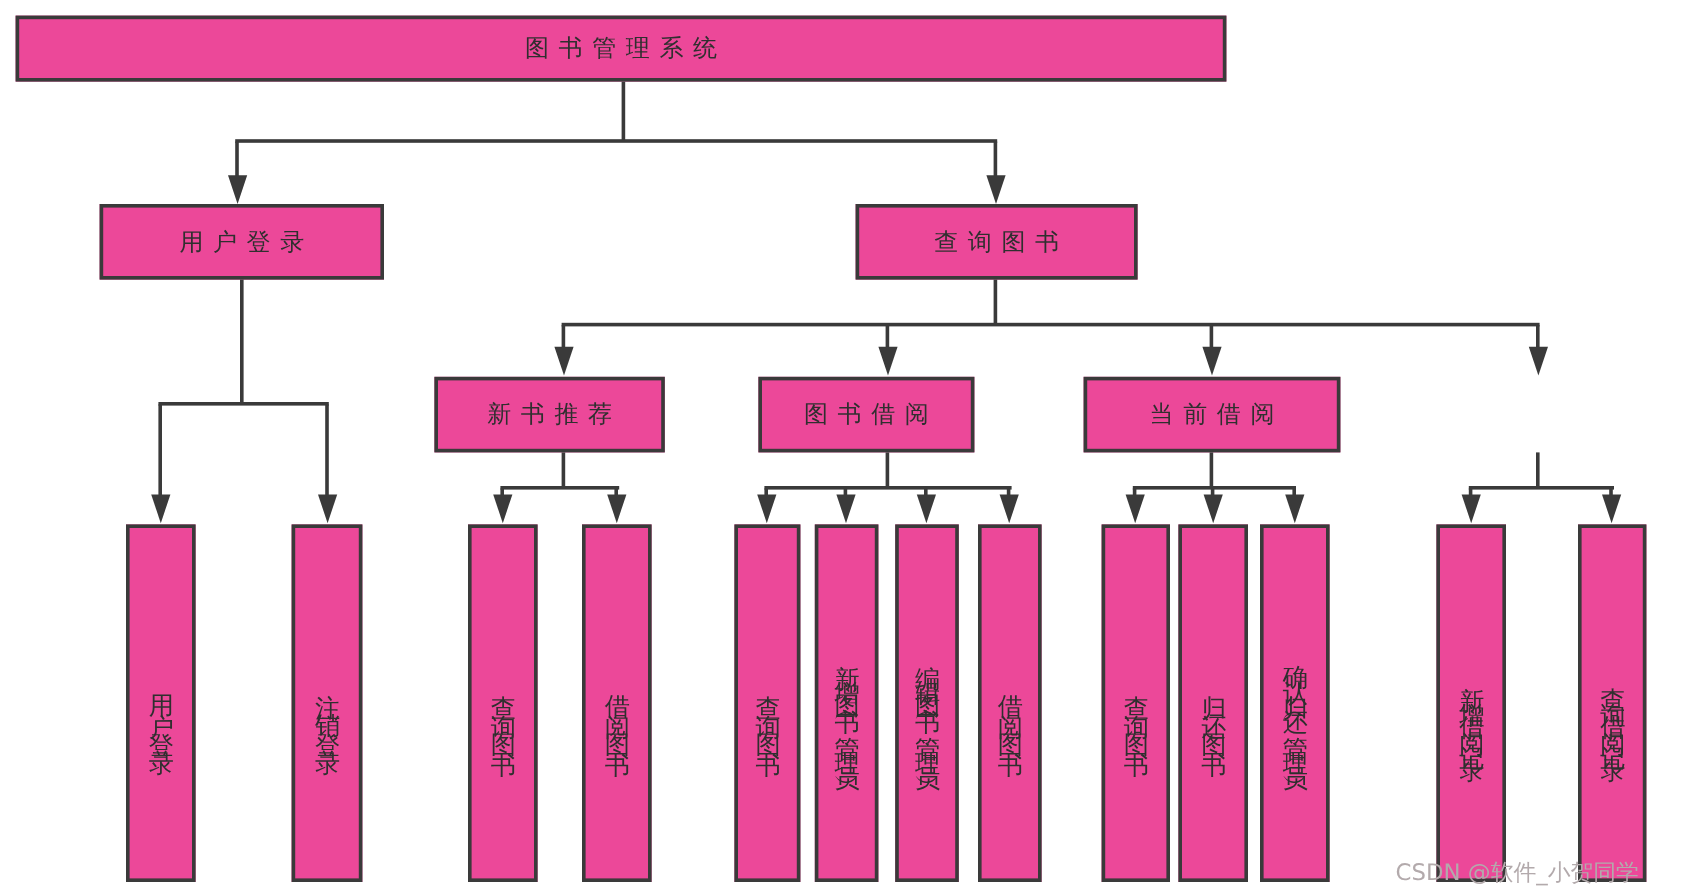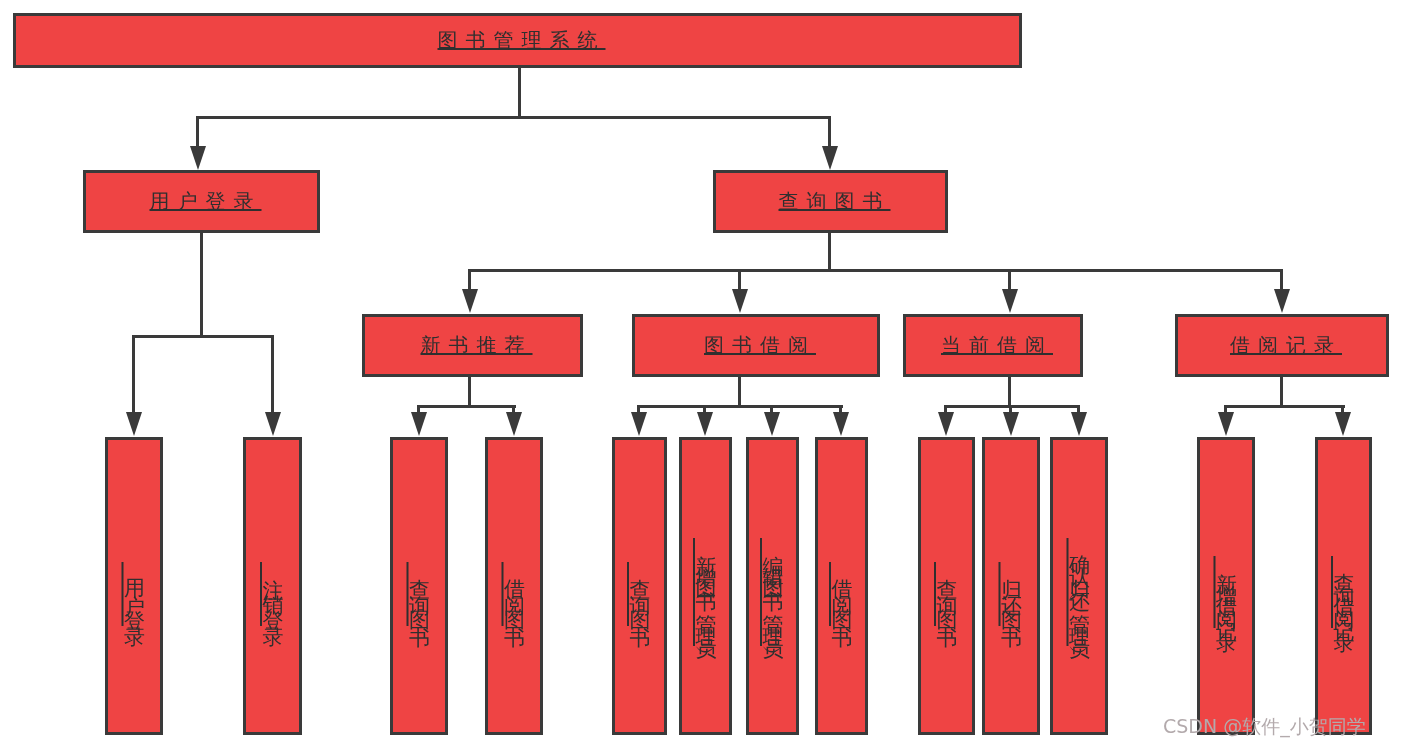--- a/index.html
+++ b/index.html
@@ -9,22 +9,22 @@
   }
   html,body{margin:0;padding:0;background:#ffffff;}
   body{
     width:1405px;height:747px;position:relative;overflow:hidden;
     font-family:"DejaVu Sans","Liberation Sans",sans-serif;
     color:var(--text);
   }
   .stage{position:absolute;inset:0;}
   .node{
     position:absolute;box-sizing:border-box;
-    border:3px solid var(--line);background:#ef4444;
-    display:flex;align-items:center;justify-content:center;text-decoration:underline;
+    border:3px solid var(--line);background:#ec4899;
+    display:flex;align-items:center;justify-content:center;
   }
   .hnode{height:63px;}
   .leaf{top:437px;height:298px;}
   .hlabel{
     font-size:20px;letter-spacing:8px;margin-right:-8px;
     white-space:nowrap;color:var(--text);
   }
   .vlabel{
     writing-mode:vertical-rl;text-orientation:mixed;
     font-size:21px;line-height:1;white-space:nowrap;color:var(--text);
@@ -52,31 +52,28 @@
     <span class="hlabel">图书管理系统</span>
   </div>
 
   <div class="node hnode" style="left:83px;top:170px;width:237px">
     <span class="hlabel">用户登录</span>
   </div>
   <div class="node hnode" style="left:713px;top:170px;width:235px">
     <span class="hlabel">查询图书</span>
   </div>
 
-  <div class="node hnode" style="left:362px;top:314px;width:221px">
+  <div class="node hnode" style="left:362px;top:314px;width:192px">
     <span class="hlabel">新书推荐</span>
   </div>
-  <div class="node hnode" style="left:632px;top:314px;width:248px">
+  <div class="node hnode" style="left:632px;top:314px;width:180px">
     <span class="hlabel">图书借阅</span>
   </div>
-  <div class="node hnode" style="left:903px;top:314px;width:180px">
+  <div class="node hnode" style="left:903px;top:314px;width:214px">
     <span class="hlabel">当前借阅</span>
-  </div>
-  <div class="node hnode" style="left:1175px;top:314px;width:214px">
-    <span class="hlabel">借阅记录</span>
   </div>
 
   <div class="node leaf" style="left:105px;width:58px">
     <span class="vlabel" style="letter-spacing: 16px; margin-bottom: -16px;">用户登录</span>
   </div>
   <div class="node leaf" style="left:243px;width:59px">
     <span class="vlabel" style="letter-spacing: 16px; margin-bottom: -16px;">注销登录</span>
   </div>
   <div class="node leaf" style="left:390px;width:58px">
     <span class="vlabel" style="letter-spacing: 16px; margin-bottom: -16px;">查询图书</span>

